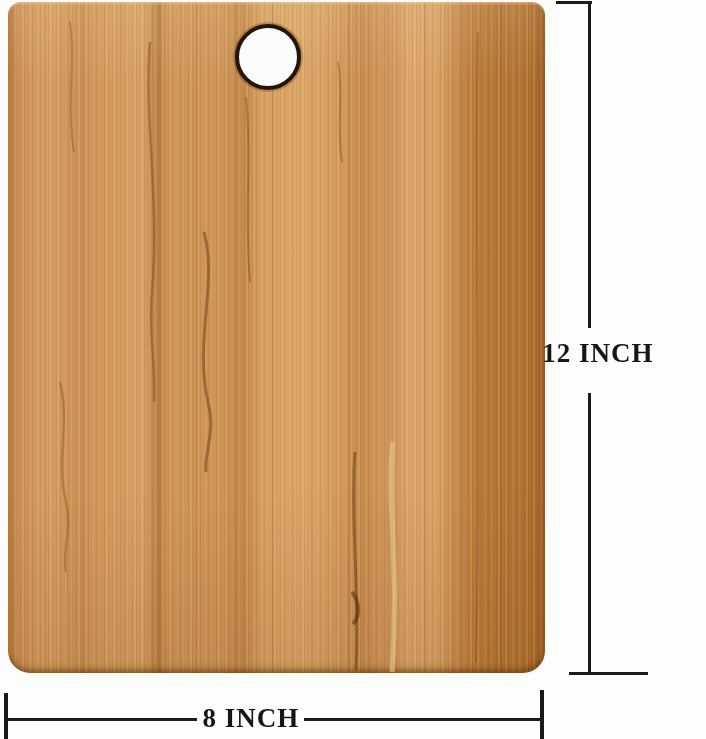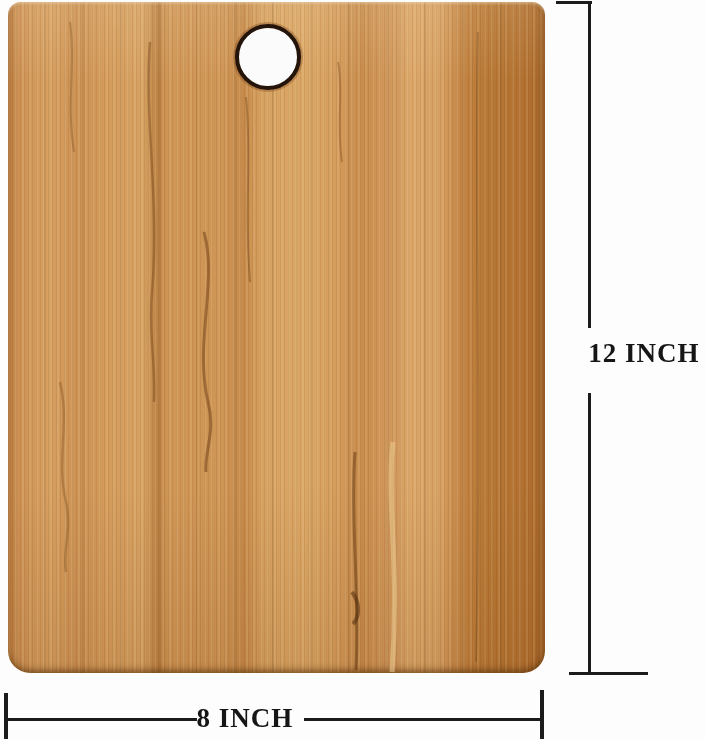--- a/index.html
+++ b/index.html
@@ -66,22 +66,22 @@
   .dim-label{
     position:absolute;
     color:#161616;
     font-weight:bold;
     font-size:27px;
     letter-spacing:1px;
     text-align:center;
     white-space:nowrap;
     font-family:"Liberation Serif", serif;
   }
-  .label-height{left:586px;top:338px;width:116px;}
-  .label-width {left:189px;top:703px;width:112px;}
+  .label-height{left:540px;top:338px;width:116px;}
+  .label-width {left:195px;top:703px;width:112px;}
 </style>
 </head>
 <body>
 
 <div class="stage">
 
   <div class="board">
     <svg class="grain" width="537" height="671" viewBox="0 0 537 671" aria-hidden="true">
 
       <path d="M142,40 C136,120 152,200 144,290 C140,330 148,360 146,400" fill="none" stroke="rgba(118,68,24,0.45)" stroke-width="2.5"></path>

